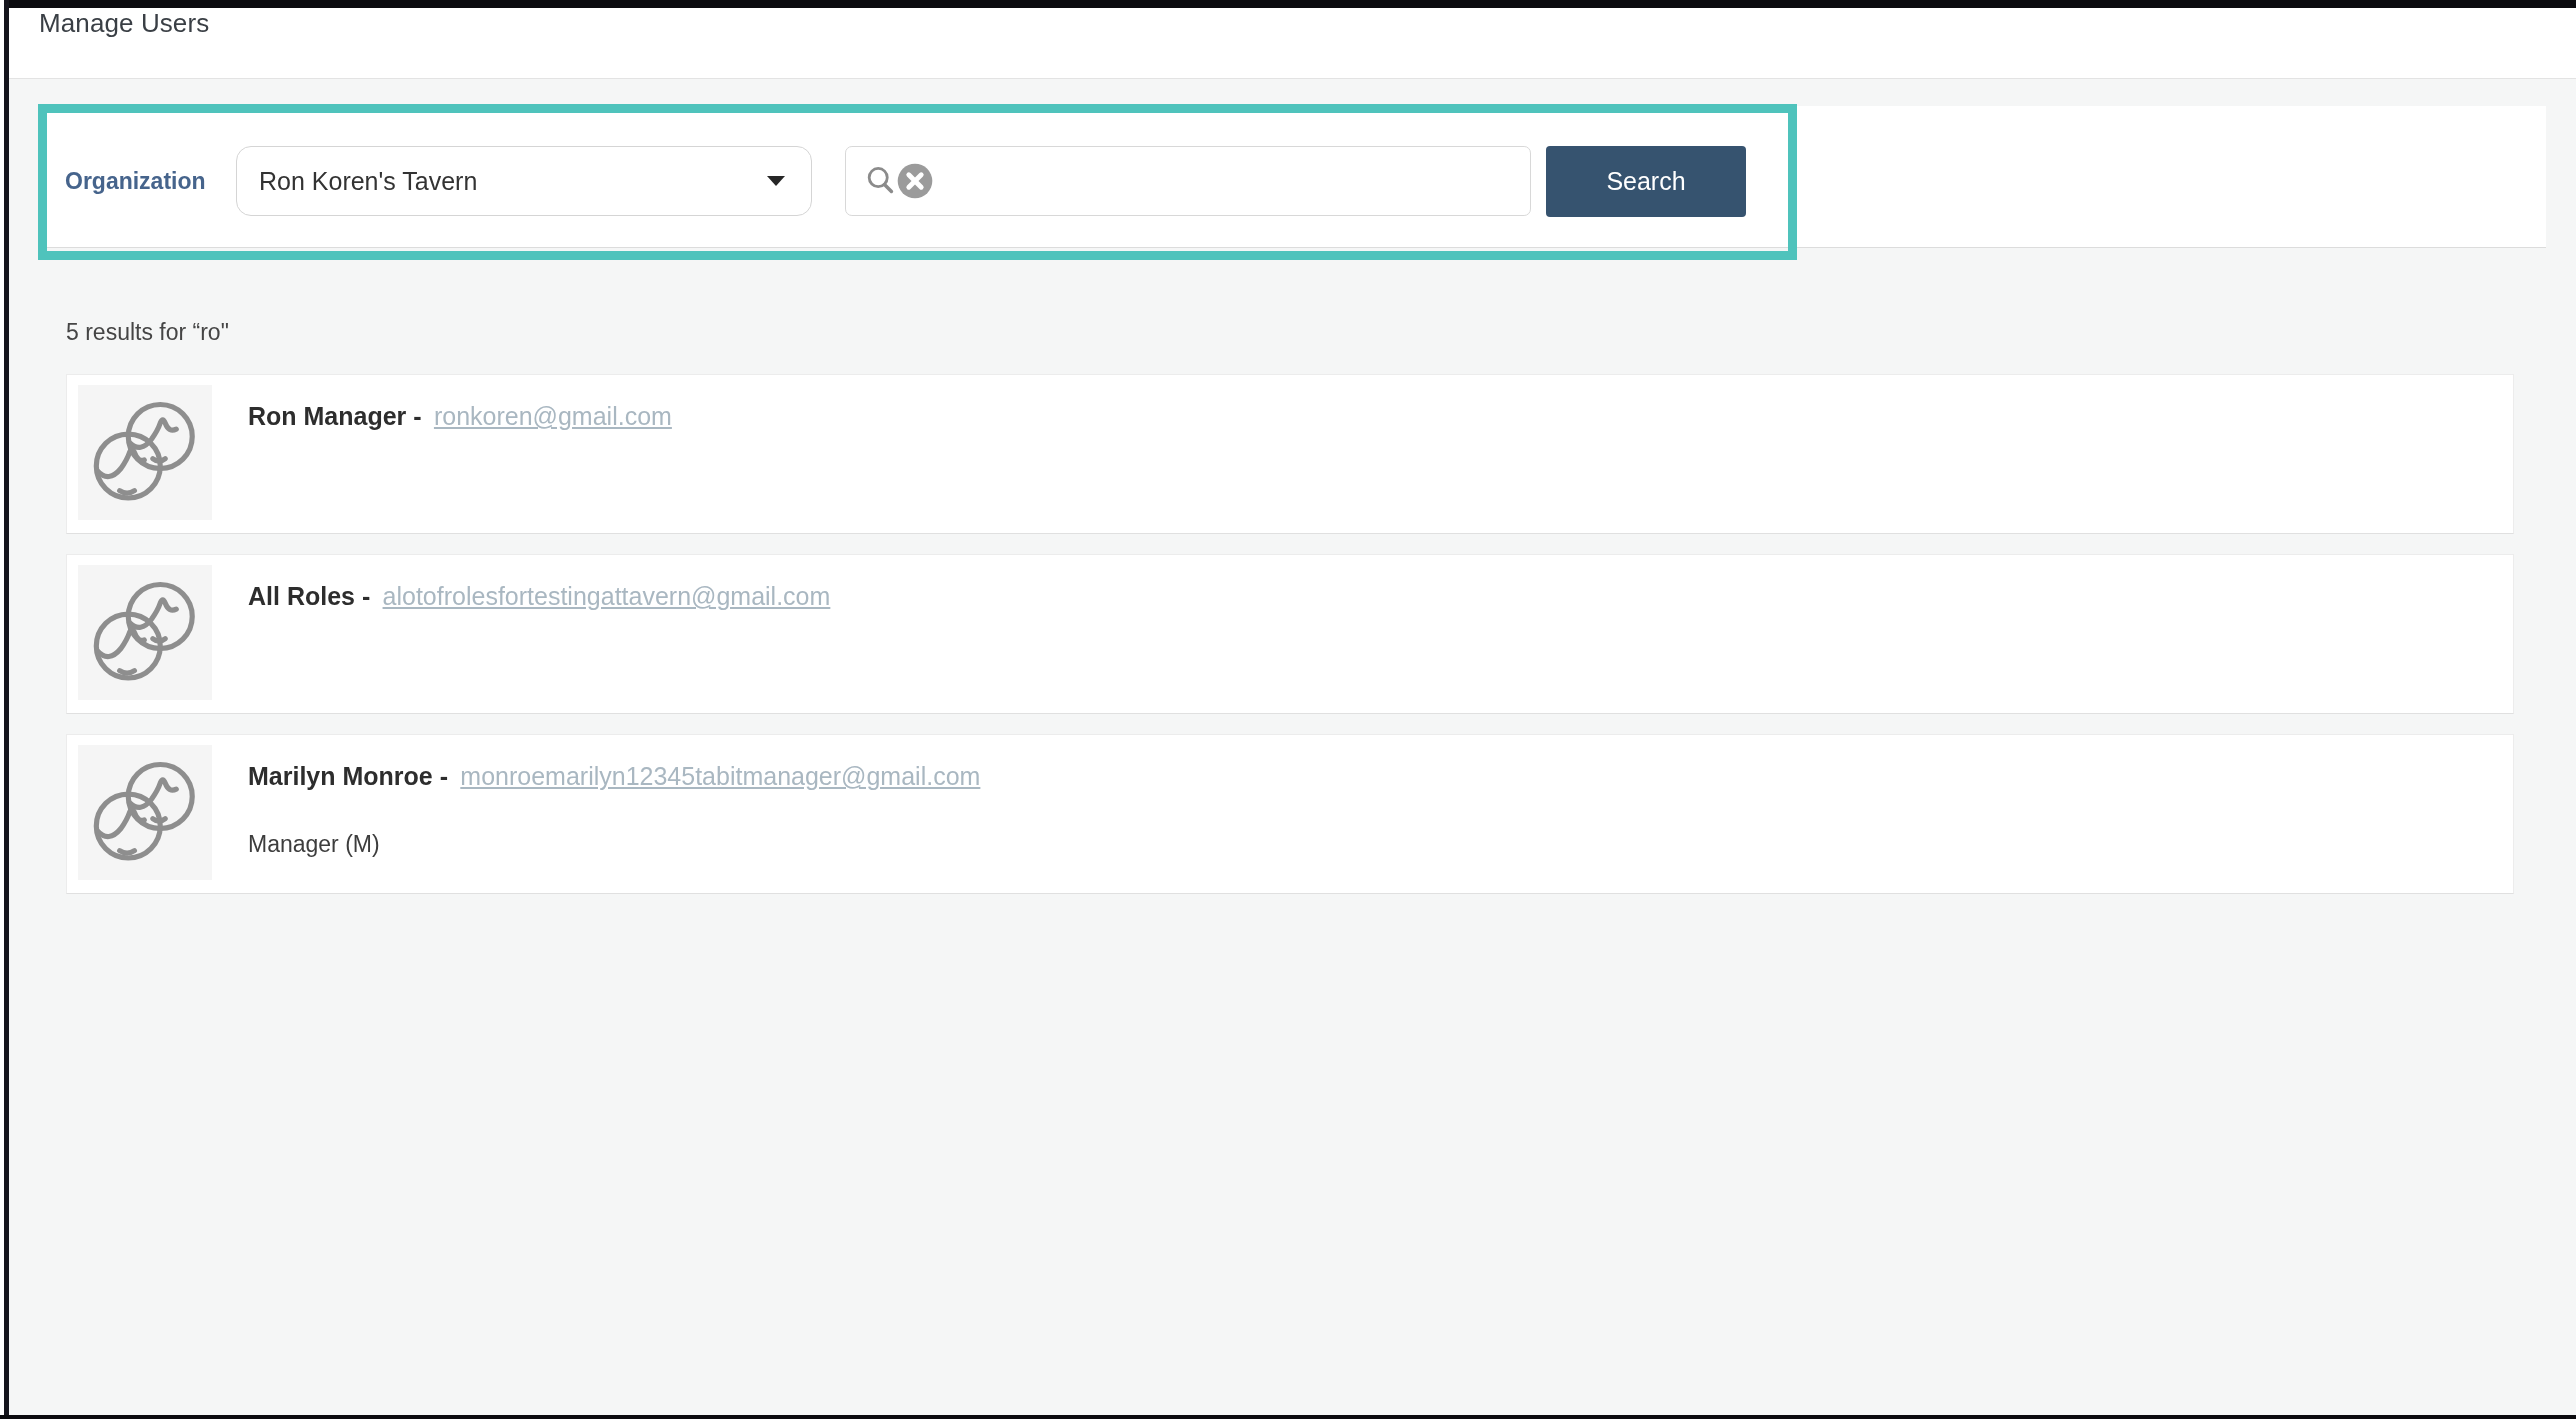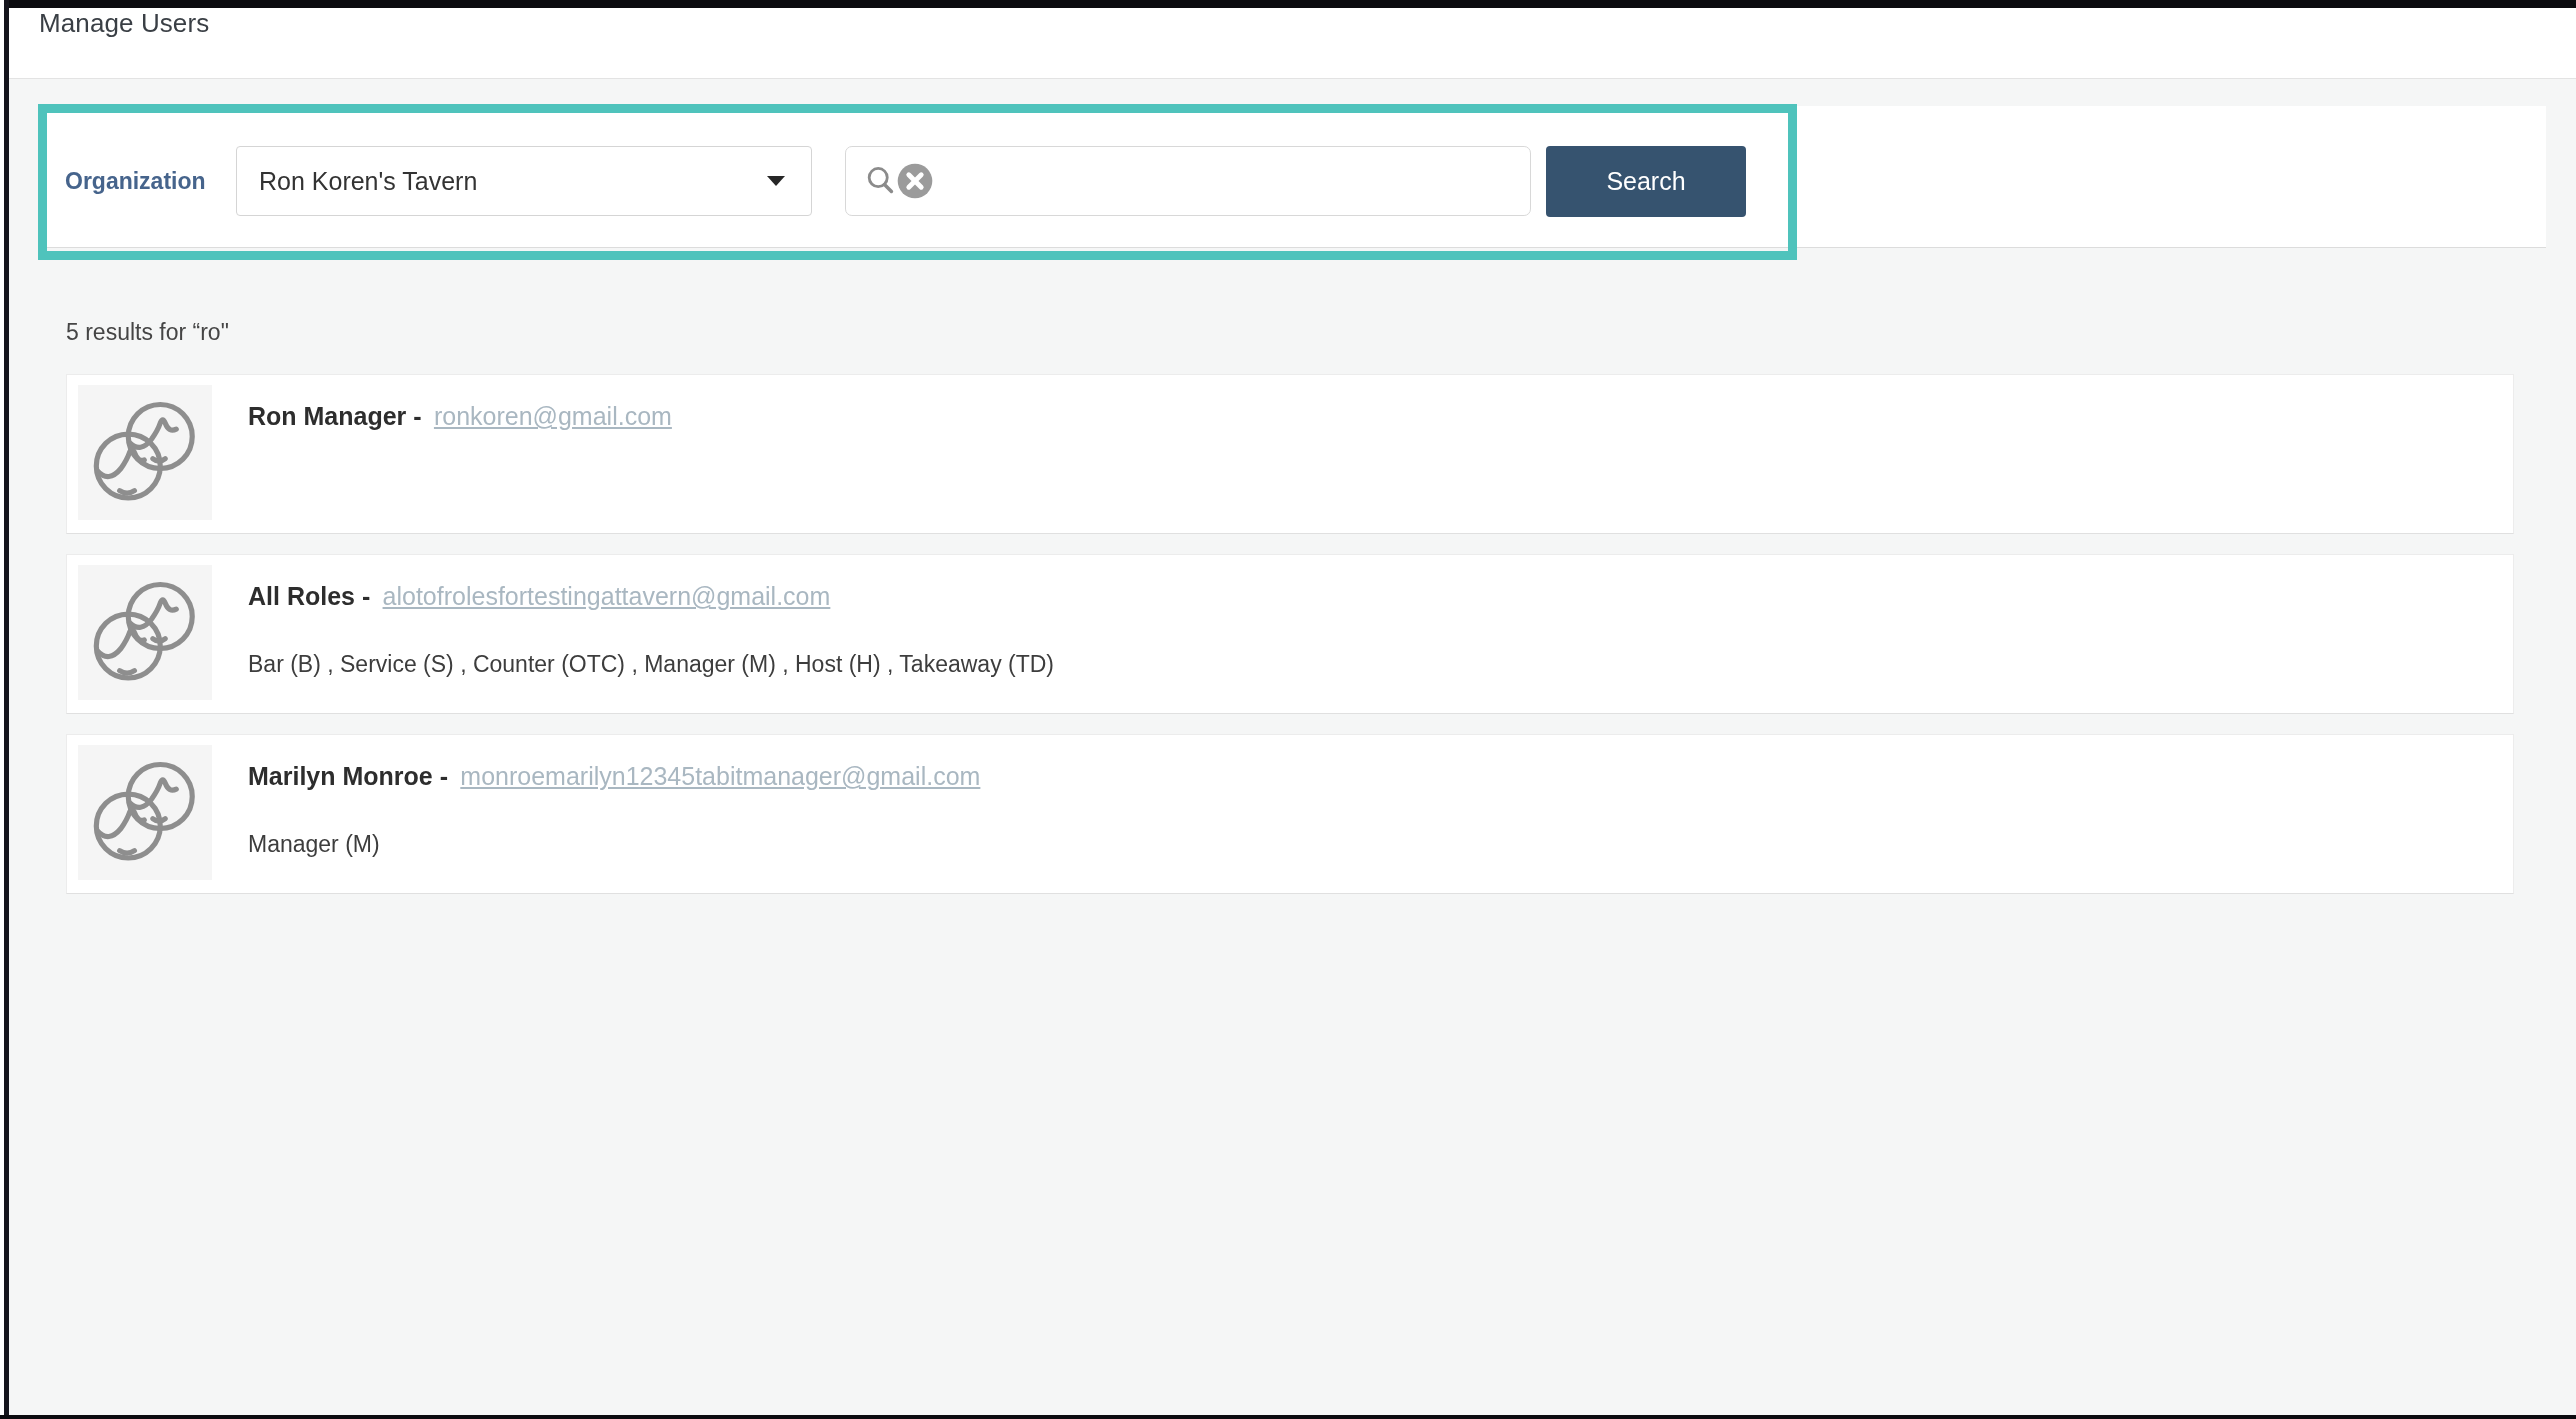--- a/index.html
+++ b/index.html
@@ -30,21 +30,21 @@
   .highlight-box{
     position:absolute;left:38px;top:104px;width:1759px;height:156px;
     border:9px solid #4fc3bc;box-sizing:border-box;z-index:5;pointer-events:none;
   }
   .org-label{
     position:absolute;left:65px;top:146px;height:70px;display:flex;align-items:center;
     font-size:23px;font-weight:700;color:#46648c;z-index:6;
   }
   .org-select{
     position:absolute;left:236px;top:146px;width:576px;height:70px;box-sizing:border-box;
-    background:#fff;border:1.4px solid #d5d5d5;border-radius:4px;z-index:6;
+    background:#fff;border:1.4px solid #d5d5d5;border-radius:15px;z-index:6;
     display:flex;align-items:center;padding:0 38px 0 22px;cursor:pointer;
   }
   .org-select-value{font-size:25px;color:#333;white-space:nowrap;overflow:hidden;}
   .caret-down{
     position:absolute;right:26px;top:50%;margin-top:-4.8px;width:0;height:0;
     border-left:9.6px solid transparent;border-right:9.6px solid transparent;
     border-top:10.3px solid #262626;
   }
   .search-wrap{
     position:absolute;left:845px;top:146px;width:686px;height:70px;box-sizing:border-box;
@@ -162,21 +162,20 @@
           <path d="M 56 55 Q 61 59 66 55"></path>
           <path d="M 11 65 Q 20 75 30 63 Q 35 56 37 50 Q 39 45 41 50 Q 44 58 49 56"></path>
           <path d="M 29 81 Q 35 85 41 81"></path>
         </g>
       </svg>
     </div>
     <div class="name-row">
       <span class="user-name">All Roles -</span>
       <span class="user-email">alotofrolesfortestingattavern@gmail.com</span>
     </div>
-    <div class="user-roles">Bar (B) , Service (S) , Counter (OTC) , Manager (M) , Host (H) , Takeaway (TD)</div>
   </div>
 
   <div class="user-card card-3">
     <div class="avatar-box">
       <svg width="123" height="123" viewBox="0 0 100 100">
         <g fill="none" stroke="#8e8e8e" stroke-width="4.2" stroke-linecap="round">
           <circle cx="62" cy="37" r="26"></circle>
           <circle cx="36" cy="61" r="26"></circle>
           <path d="M 37 42 Q 46 51 55 39 Q 60 32 62 26 Q 64 21 66 26 Q 69 34 75 31"></path>
           <path d="M 56 55 Q 61 59 66 55"></path>

